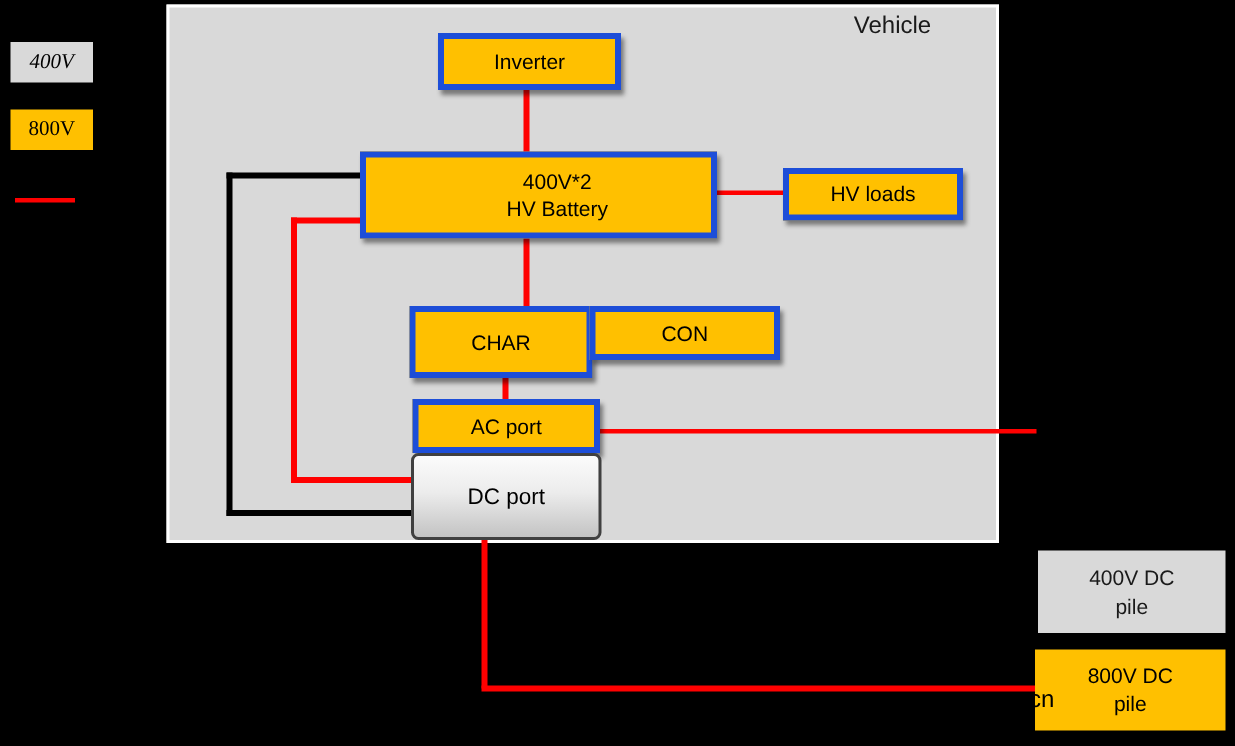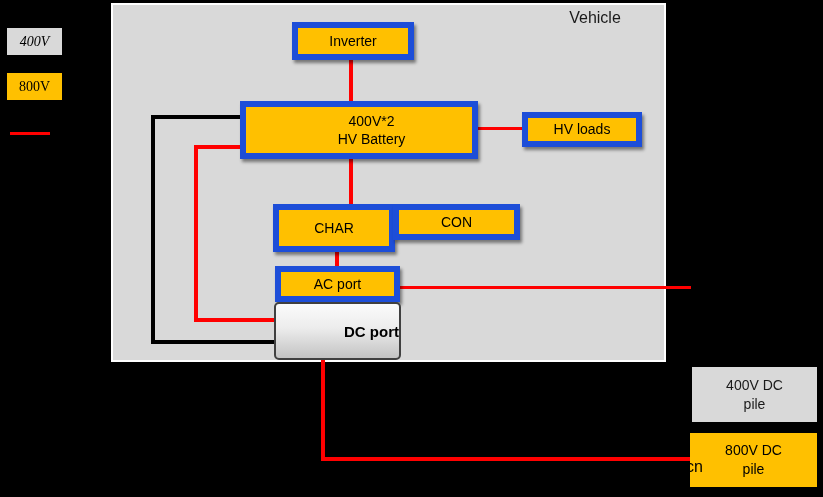--- a/index.html
+++ b/index.html
@@ -35,44 +35,43 @@
     font-size: 14px; color: #000;
     z-index: 2;
   }
   .legend-400 { left: 7px; top: 28px; background: #d9d9d9; font-style: italic; }
   .legend-800 { left: 7px; top: 73px; background: #ffc000; }
   .legend-line { left: 10px; top: 132px; width: 40px; height: 3px; background: #ff0000; z-index: 2; }
 
   
   .obox {
     background: #ffc000;
-    border: 6px solid #1d4ed8;
+    border: 4px solid #1d4ed8;
     box-shadow: 2px 3px 3px rgba(0,0,0,0.45);
     display: flex; flex-direction: column;
     align-items: center; justify-content: center;
     font-size: 14px; color: #000;
     line-height: 1.3;
     z-index: 4;
     text-align: center;
   }
   .inverter { left: 292px; top: 22px; width: 122px; height: 38px; }
   .battery  { left: 240px; top: 101px; width: 238px; height: 58px; font-size: 14px; padding-left: 25px; }
   .hvloads  { left: 522px; top: 112px; width: 120px; height: 35px; }
   .charbox  { left: 273px; top: 204px; width: 122px; height: 48px; }
   .conbox   { left: 393px; top: 204px; width: 127px; height: 36px; }
   .acport   { left: 275px; top: 266px; width: 125px; height: 36px; }
   .dcport {
     left: 274px; top: 302px; width: 127px; height: 58px;
     background: linear-gradient(#fbfbfb 0%, #ececec 45%, #c3c3c3 100%);
     border: 2px solid #404040;
     border-radius: 5px;
-    display: flex; align-items: center; justify-content: flex-end;
+    display: flex; align-items: center; justify-content: center;
     font-size: 15px; color: #000;
     z-index: 4;
-    font-weight: bold;
   }
 
   
   .pile {
     display: flex; flex-direction: column;
     align-items: center; justify-content: center;
     font-size: 14px; color: #1a1a1a; line-height: 1.35;
     z-index: 4; text-align: center;
   }
   .pile400 { left: 692px; top: 367px; width: 125px; height: 55px; background: #d9d9d9; }

